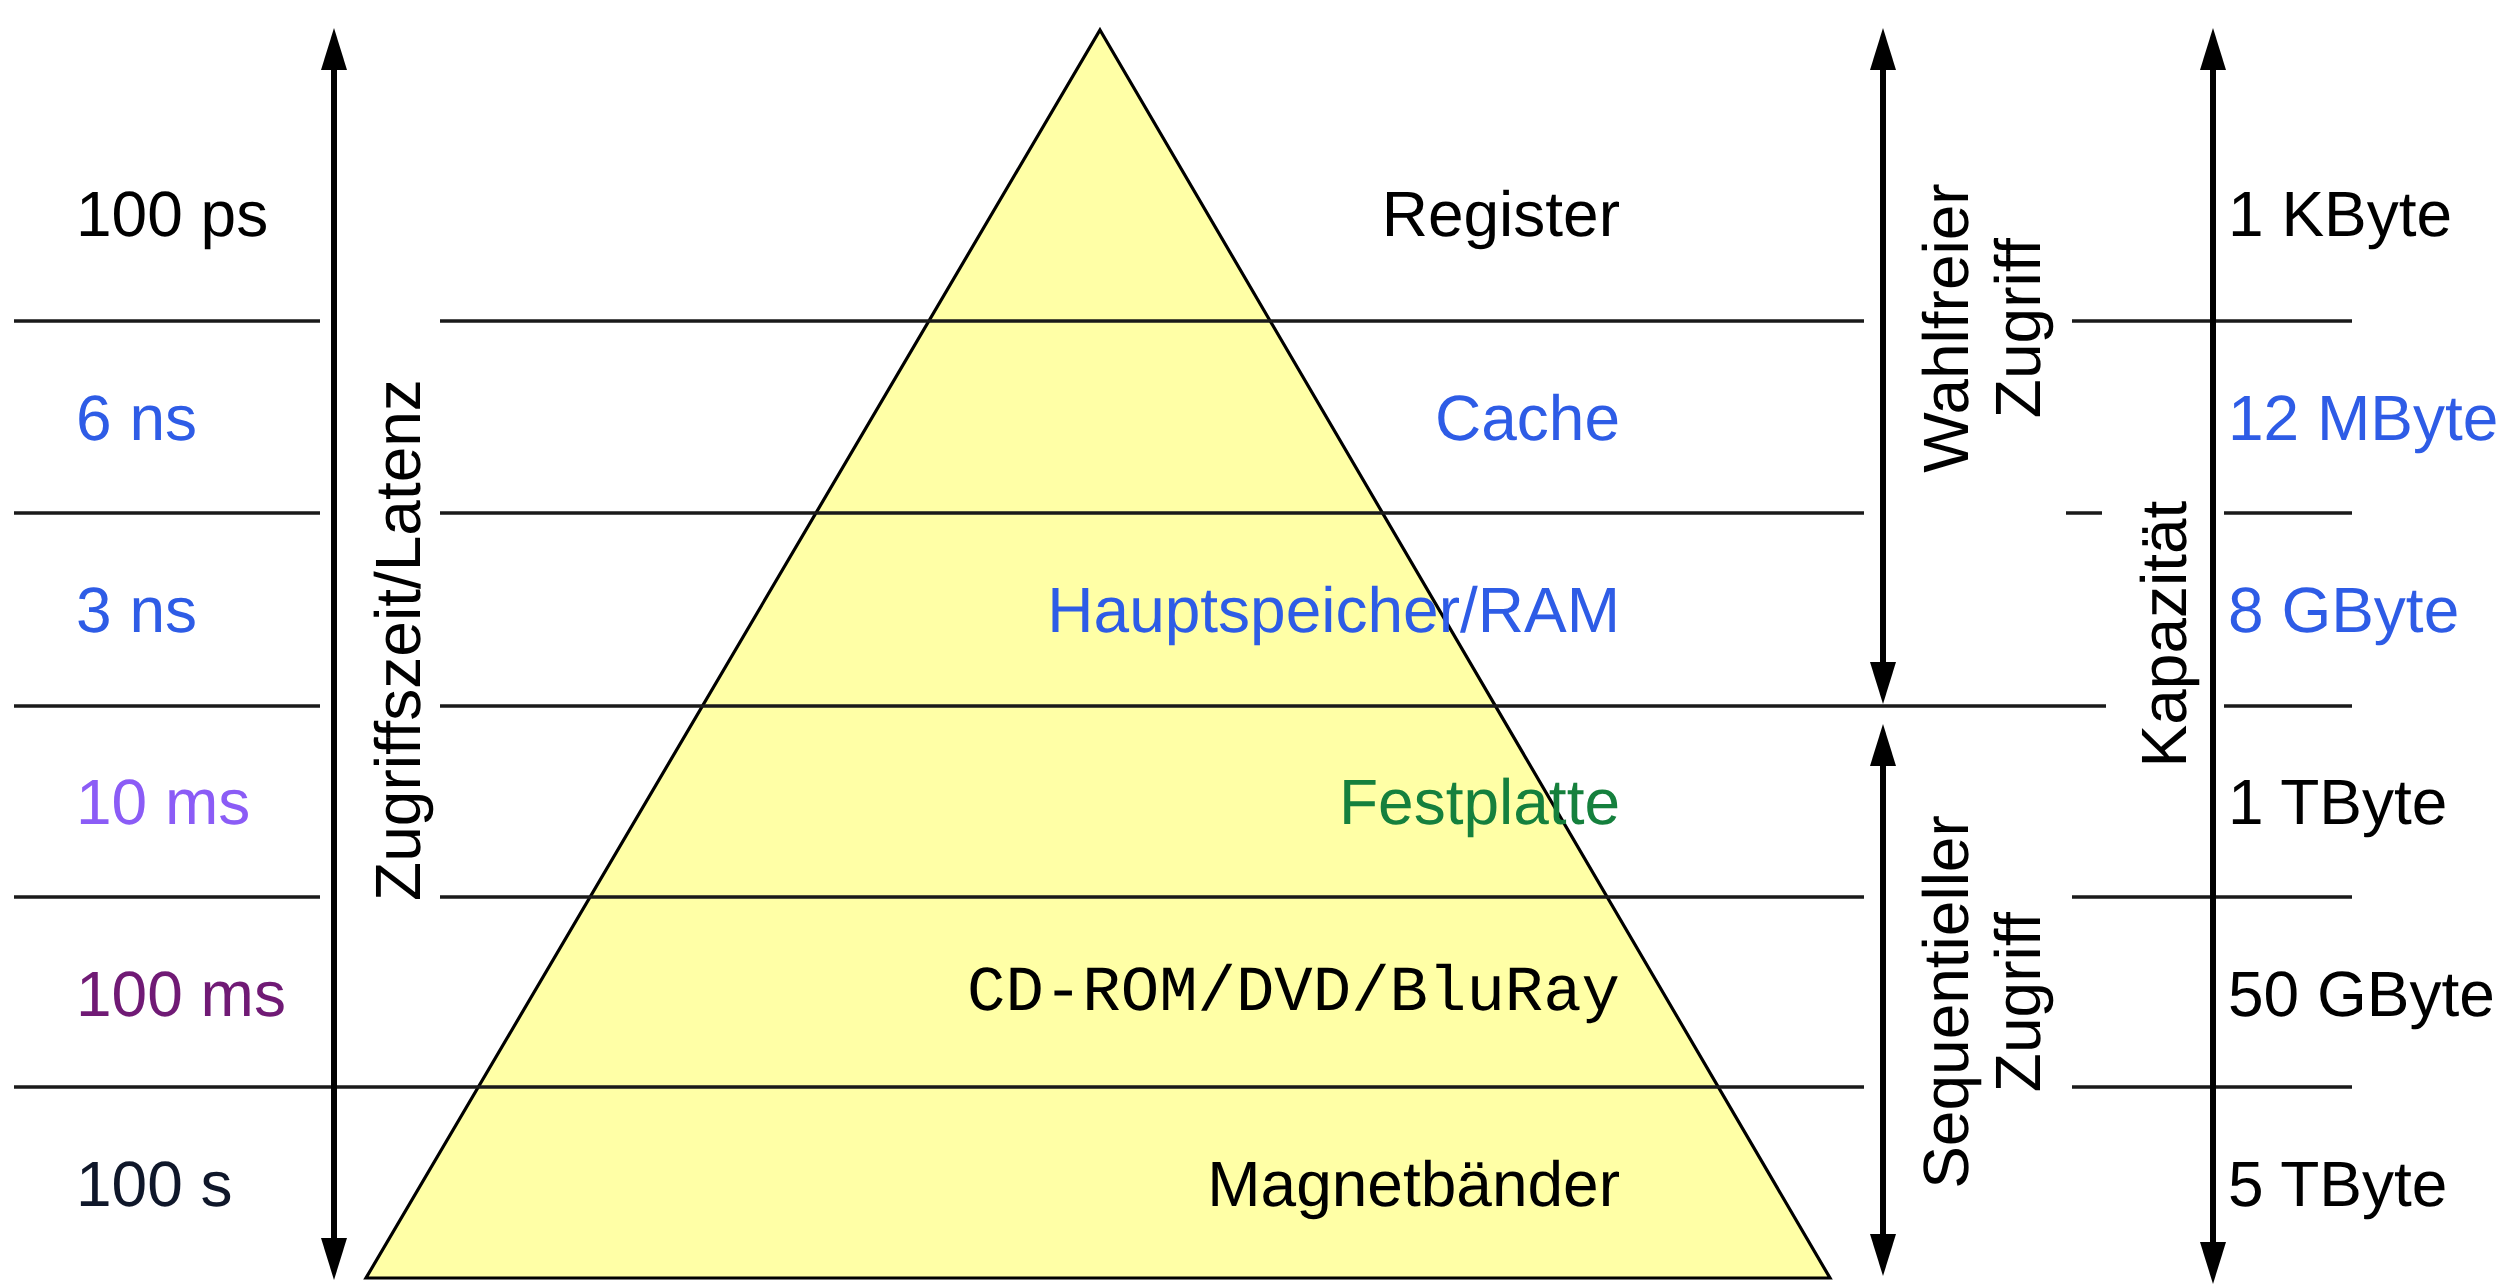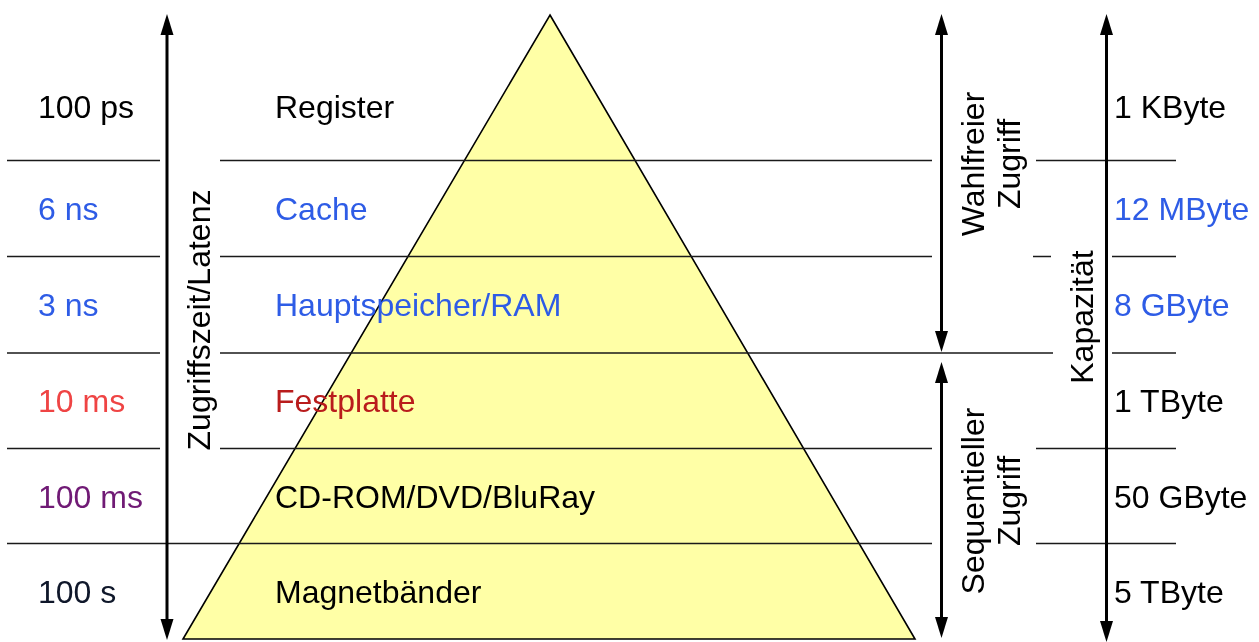--- a/index.html
+++ b/index.html
@@ -24,21 +24,21 @@
   .arrow-head{fill:#000;stroke:none;}
 
   .lbl{
     position:absolute;
     font-size:32px;
     line-height:34px;
     white-space:nowrap;
     color:var(--ink);
   }
   .time-label{left:38px;width:150px;text-align:left;}
-  .level-label{left:275px;width:550px;text-align:left;}
+  .level-label{left:260px;width:550px;text-align:right;}
   .cap-label{left:1114px;width:150px;text-align:left;}
 
   .rot{
     position:absolute;
     font-size:32px;
     line-height:36px;
     text-align:center;
     transform:translate(-50%,-50%) rotate(-90deg);
     color:var(--ink);
   }
@@ -82,29 +82,29 @@
     <g>
       <line class="arrow-line" x1="1106.5" y1="20" x2="1106.5" y2="612"></line>
       <path class="arrow-head" d="M1106.5,2 L1100,23 L1113,23 Z"></path>
       <path class="arrow-head" d="M1106.5,630 L1100,609 L1113,609 Z"></path>
     </g>
   </svg>
 
   <div class="lbl time-label" style="top: 78px; color: rgb(0, 0, 0);">100 ps</div>
   <div class="lbl time-label" style="top: 180px; color: rgb(46, 92, 230);">6 ns</div>
   <div class="lbl time-label" style="top: 276px; color: rgb(46, 92, 230);">3 ns</div>
-  <div class="lbl time-label" style="top: 372px; color: #ef4444;">10 ms</div>
+  <div class="lbl time-label" style="top: 372px; color: #8b5cf6;">10 ms</div>
   <div class="lbl time-label" style="top: 468px; color: #701a75;">100 ms</div>
   <div class="lbl time-label" style="top: 563px; color: #0f172a;">100 s</div>
 
   <div class="lbl level-label" style="top: 78px; color: rgb(0, 0, 0);">Register</div>
   <div class="lbl level-label" style="top: 180px; color: rgb(46, 92, 230);">Cache</div>
   <div class="lbl level-label" style="top: 276px; color: rgb(46, 92, 230);">Hauptspeicher/RAM</div>
-  <div class="lbl level-label" style="top: 372px; color: #b91c1c;">Festplatte</div>
-  <div class="lbl level-label" style="top: 468px; color: rgb(0, 0, 0);">CD-ROM/DVD/BluRay</div>
+  <div class="lbl level-label" style="top: 372px; color: #15803d;">Festplatte</div>
+  <div class="lbl level-label" style="top: 468px; color: rgb(0, 0, 0); font-family: Liberation Mono, monospace;">CD-ROM/DVD/BluRay</div>
   <div class="lbl level-label" style="top: 563px; color: rgb(0, 0, 0);">Magnetbänder</div>
 
   <div class="lbl cap-label" style="top: 78px; color: rgb(0, 0, 0);">1 KByte</div>
   <div class="lbl cap-label" style="top: 180px; color: rgb(46, 92, 230);">12 MByte</div>
   <div class="lbl cap-label" style="top: 276px; color: rgb(46, 92, 230);">8 GByte</div>
   <div class="lbl cap-label" style="top: 372px; color: rgb(0, 0, 0);">1 TByte</div>
   <div class="lbl cap-label" style="top: 468px; color: rgb(0, 0, 0);">50 GByte</div>
   <div class="lbl cap-label" style="top: 563px; color: rgb(0, 0, 0);">5 TByte</div>
 
   <div class="rot nowrap" style="left:199px;top:308px;width:340px">Zugriffszeit/Latenz</div>

